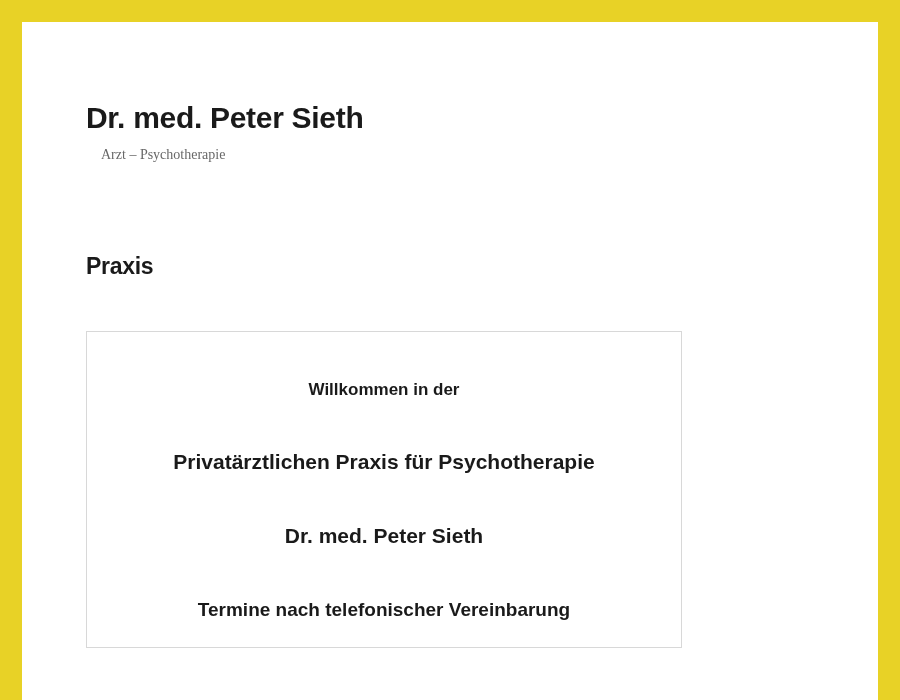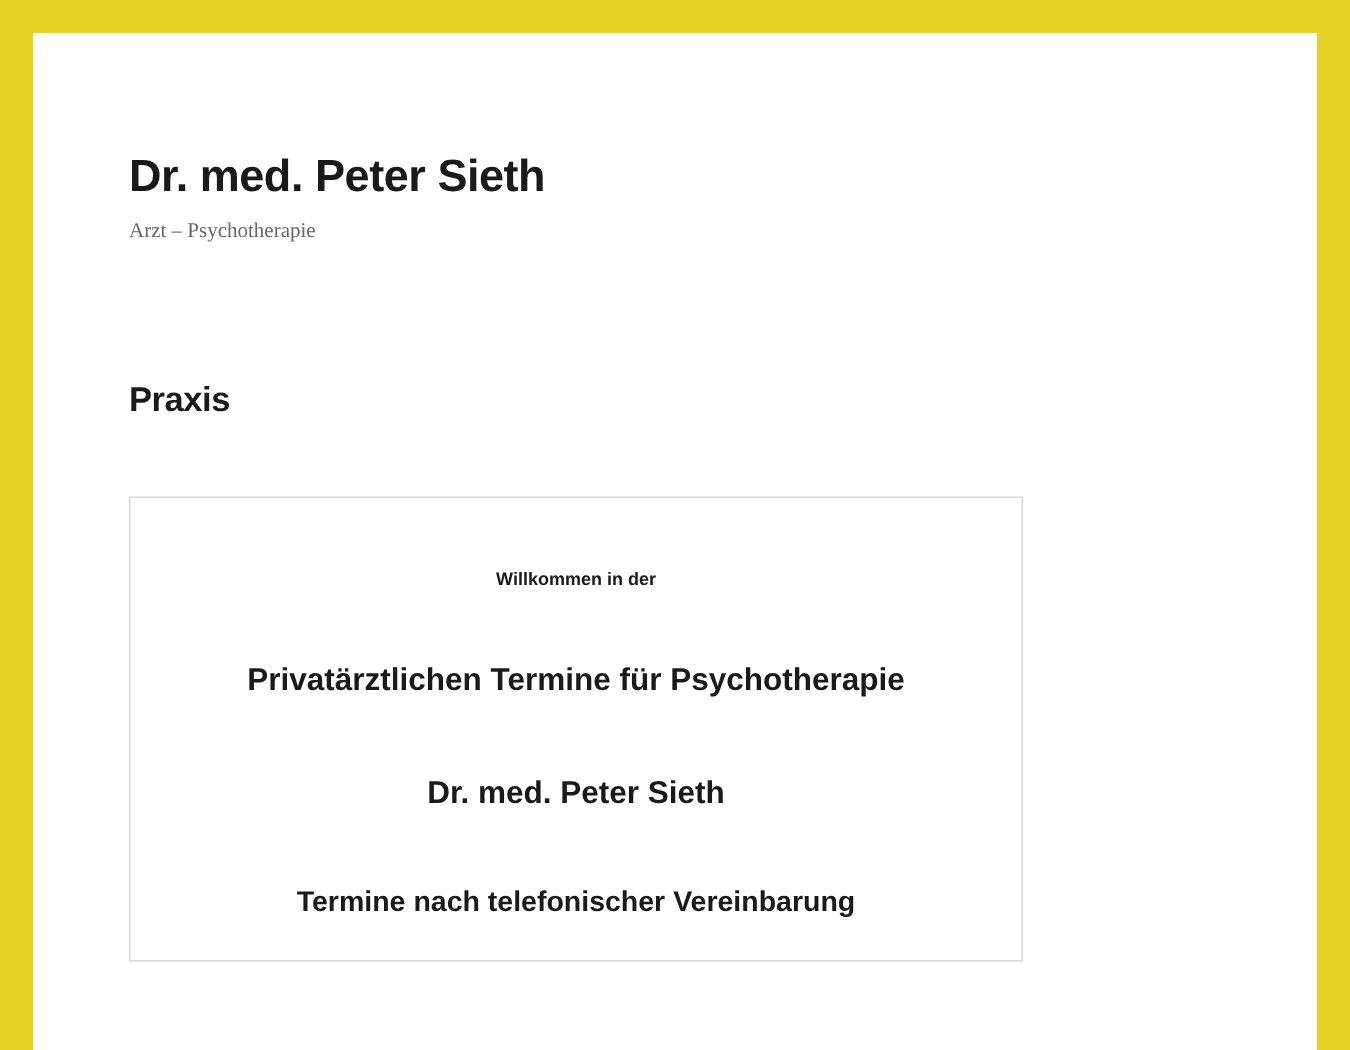--- a/index.html
+++ b/index.html
@@ -42,21 +42,21 @@
     font-weight: 700;
     letter-spacing: -0.3px;
     color: #1a1a1a;
     line-height: 1.2;
     margin: 0;
   }
   .site-description {
     font-family: "Liberation Serif", serif;
     font-size: 14px;
     color: #686868;
-    margin: 9px 0 0 0;
+    margin: 9px 0 0 15px;
     line-height: 1.4;
   }
   .menu-wrap {
     margin-top: 42px;
   }
   .menu-button {
     display: inline-block;
     border: 1px solid #d1d1d1;
     background: #ffffff;
     color: #1a1a1a;
@@ -79,21 +79,21 @@
   }
   .content-box {
     margin-top: 52px;
     border: 1px solid #d8d8d8;
     width: 596px;
     box-sizing: border-box;
     padding: 46px 24px 24px 24px;
     text-align: center;
   }
   .content-line {
-    font-size: 12px;
+    font-size: 17px;
     font-weight: 700;
     color: #1a1a1a;
     line-height: 1.45;
     margin: 0 0 44px 0;
   }
   .content-line.l2 {
     font-size: 21px;
   }
   .content-line.l3 {
     font-size: 21px;
@@ -114,20 +114,20 @@
       <div class="site-header">
         <h1 class="site-title">Dr. med. Peter Sieth</h1>
         <p class="site-description">Arzt – Psychotherapie</p>
       </div>
 
 
       <h2 class="page-title">Praxis</h2>
 
       <div class="content-box">
         <p class="content-line l1">Willkommen in der</p>
-        <p class="content-line l2">Privatärztlichen Termine für Psychotherapie</p>
+        <p class="content-line l2">Privatärztlichen Praxis für Psychotherapie</p>
         <p class="content-line l3">Dr. med. Peter Sieth</p>
         <p class="content-line l4">Termine nach telefonischer Vereinbarung</p>
       </div>
 
     </div>
   </div>
 </div>
 
 </body></html>

